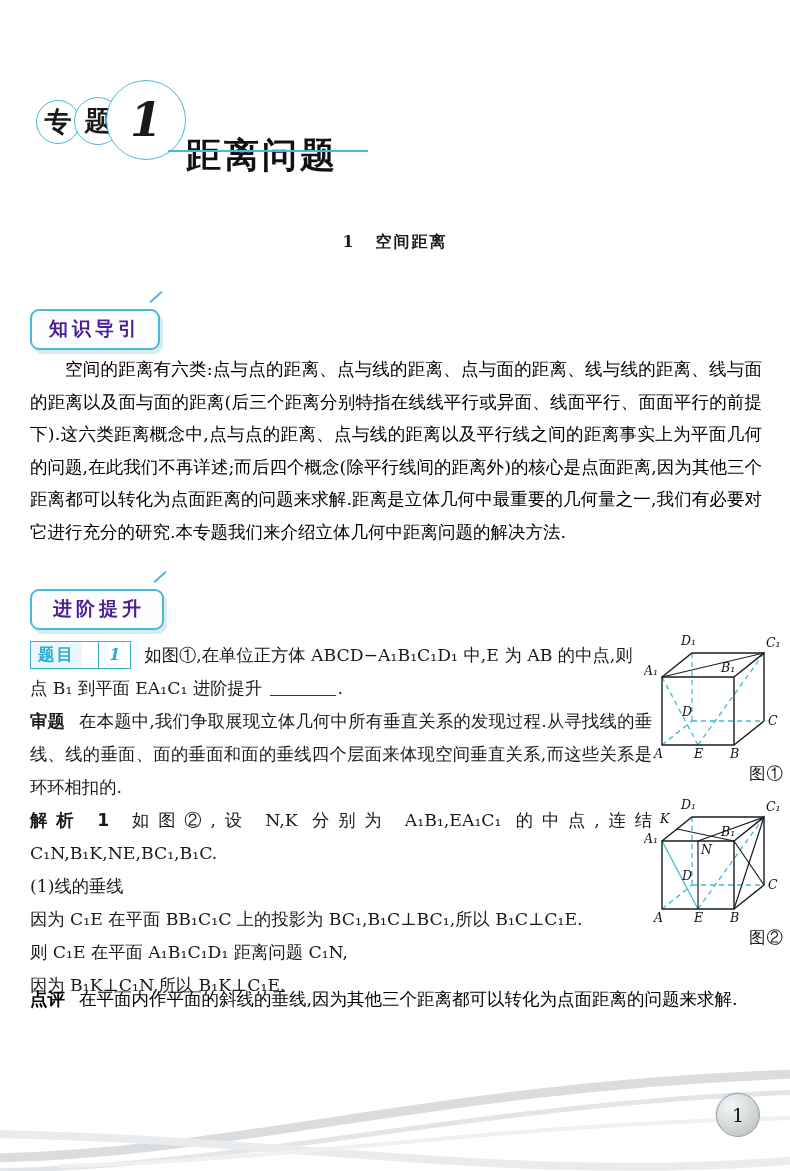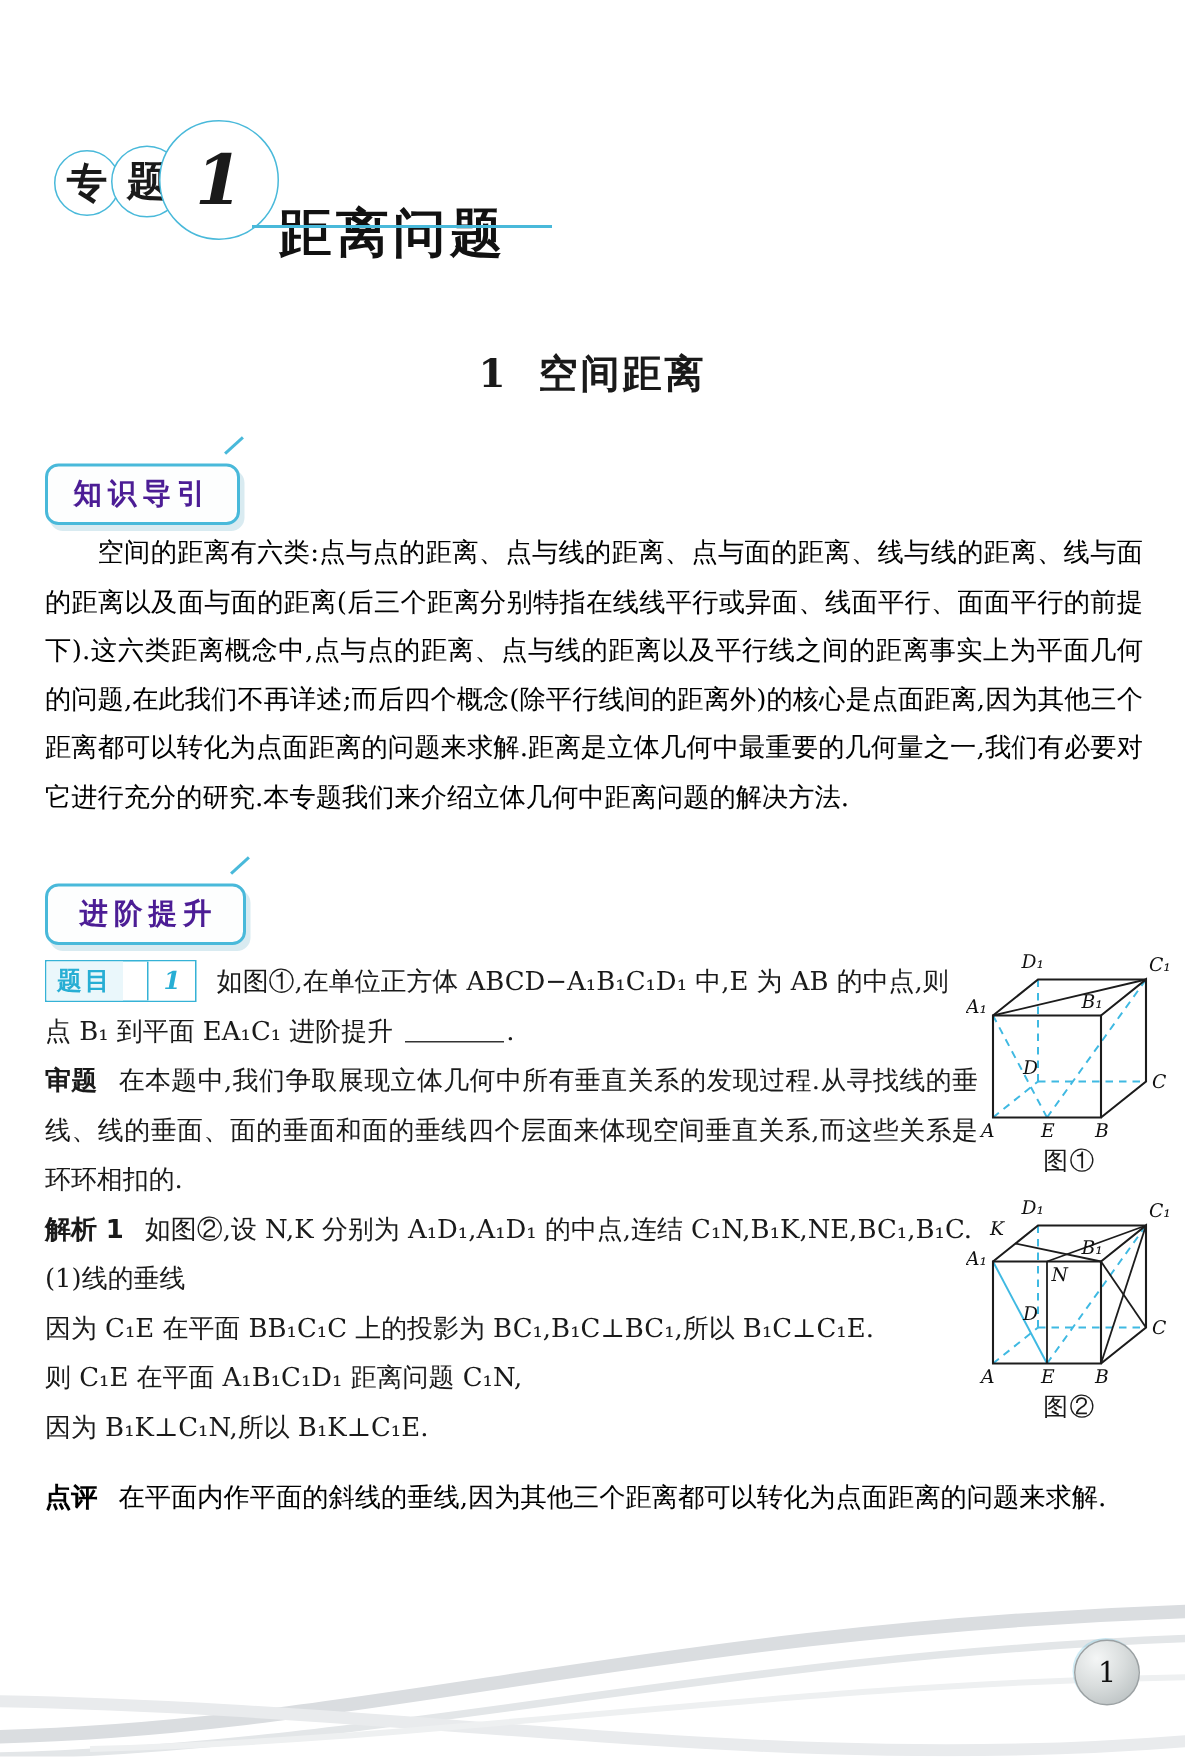--- a/index.html
+++ b/index.html
@@ -21,21 +21,21 @@
   .hdr-title {
     position:absolute; left:152px; top:22px; font-size:35px; font-weight:bold;
     letter-spacing:3px; color:#111;margin-top:36px;
   }
   .hdr-underline {
     position:absolute; left:134px; top:76px; width:200px; height:2px; background:#49b9da;
   }
   
   .section-title {
     position:absolute; left:0; top:232px; width:790px; text-align:center;
-    font-size:26px; font-weight:bold; letter-spacing:2px;
+    font-size:16px; font-weight:bold; letter-spacing:2px;
   }
   .section-title .num { margin-right:22px; letter-spacing:0; }
   
   .badge {
     position:absolute; left:30px; border:2px solid #49b9da; border-radius:9px;
     background:#fdfefe; padding:5px 17px 6px; font-size:19px; font-weight:bold;
     letter-spacing:4px; color:#4c1d95; box-shadow:3px 4px 0 rgba(170,210,225,.45);
   }
   .badge .tick {
     position:absolute; right:-6px; top:-15px; width:16px; height:2px;
@@ -62,21 +62,21 @@
     vertical-align:-2px; margin:0 2px; }
   .b-label { font-weight:bold; font-family:"DejaVu Sans","Liberation Sans",sans-serif;
     margin-right:14px; }
   .prob-line { display:block; }
   .comment-para { top:983px; }
   
   .fig { position:absolute; width:142px; text-align:center; }
   .fig1 { left:642px; top:627px; }
   .fig2 { left:642px; top:791px; }
   .fig svg { display:block; margin:0 auto; }
-  .fig .cap { font-size:16.5px; margin-top:2px; letter-spacing:1px; }
+  .fig .cap { font-size:16.5px; margin-top:2px; letter-spacing:1px;text-align:right; }
   .edge  { stroke:#1c1c1c; stroke-width:1.4; fill:none; }
   .cons  { stroke:#1c1c1c; stroke-width:1.2; fill:none; }
   .cyd   { stroke:#3fb9e2; stroke-width:1.3; fill:none; stroke-dasharray:5 4; }
   .cys   { stroke:#3fb9e2; stroke-width:1.3; fill:none; }
   .vlabel { font-size:12.5px; font-style:italic; fill:#111;
     font-family:"DejaVu Serif","Liberation Serif",serif; }
   
   .swoosh { position:absolute; left:0; top:1038px; width:790px; height:133px; }
   .page-circle {
     position:absolute; left:716px; top:1093px; width:44px; height:44px; border-radius:50%;
@@ -128,21 +128,21 @@
   <span class="prob-line">
     <span>点 B₁ 到平面 EA₁C₁ 进阶提升</span>
     <span class="blank"></span><span>.</span>
   </span>
 
   <p>
     <span class="b-label">审题</span><span>在本题中,我们争取展现立体几何中所有垂直关系的发现过程.从寻找线的垂线、线的垂面、面的垂面和面的垂线四个层面来体现空间垂直关系,而这些关系是环环相扣的.</span>
   </p>
 
   <p>
-    <span class="b-label">解析 1</span><span>如图②,设 N,K 分别为 A₁D₁,A₁D₁ 的中点,连结 C₁N,B₁K,NE,BC₁,B₁C.</span>
+    <span class="b-label">解析 1</span><span>如图②,设 N,K 分别为 A₁B₁,EA₁C₁ 的中点,连结 C₁N,B₁K,NE,BC₁,B₁C.</span>
   </p>
 
   <p>(1)线的垂线</p>
   <p>因为 C₁E 在平面 BB₁C₁C 上的投影为 BC₁,B₁C⊥BC₁,所以 B₁C⊥C₁E.</p>
   <p>则 C₁E 在平面 A₁B₁C₁D₁ 距离问题 C₁N,</p>
   <p>因为 B₁K⊥C₁N,所以 B₁K⊥C₁E.</p>
 </div>
 
 <div class="para comment-para">
   <span class="b-label">点评</span><span>在平面内作平面的斜线的垂线,因为其他三个距离都可以转化为点面距离的问题来求解.</span>

